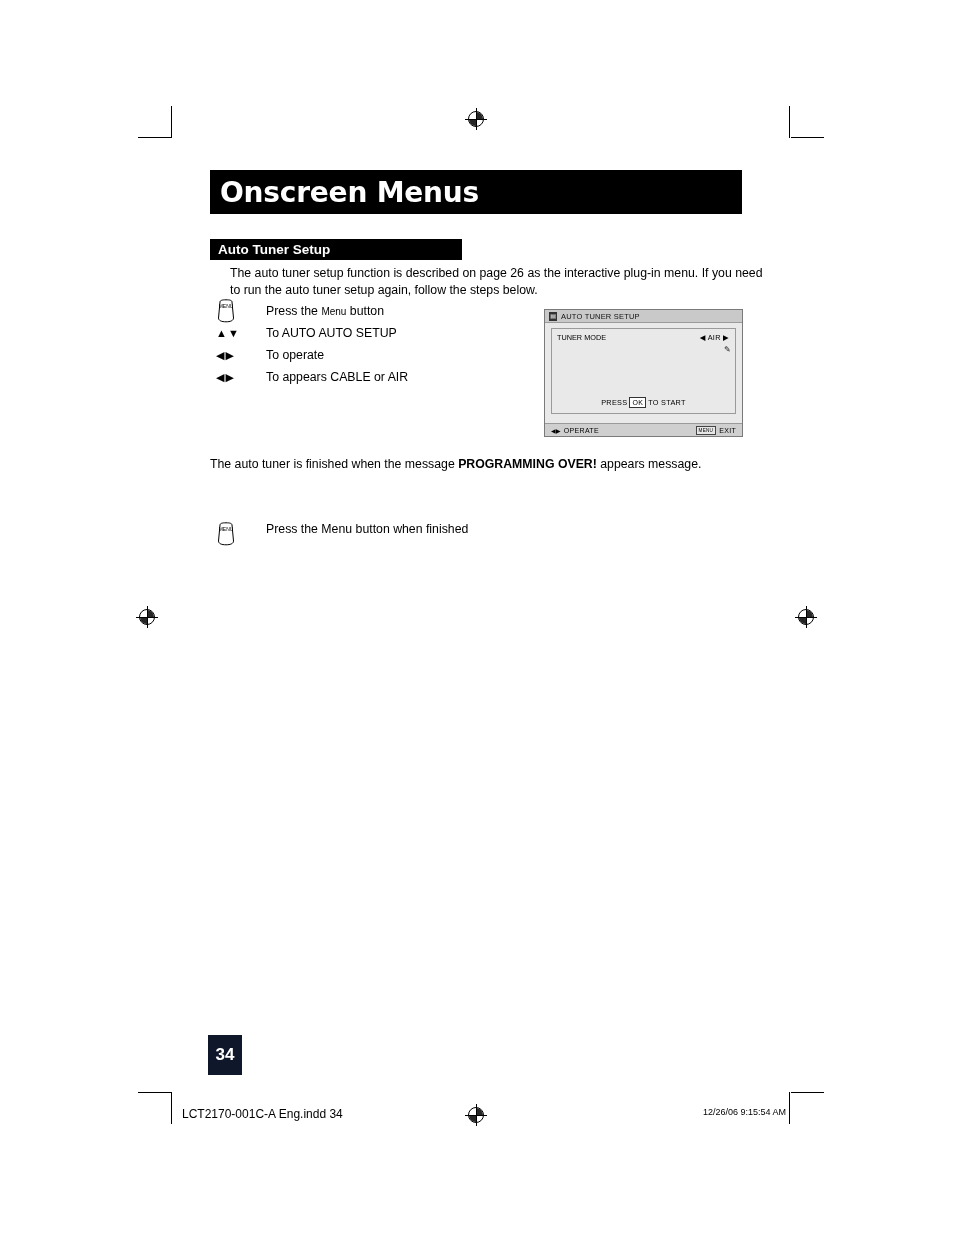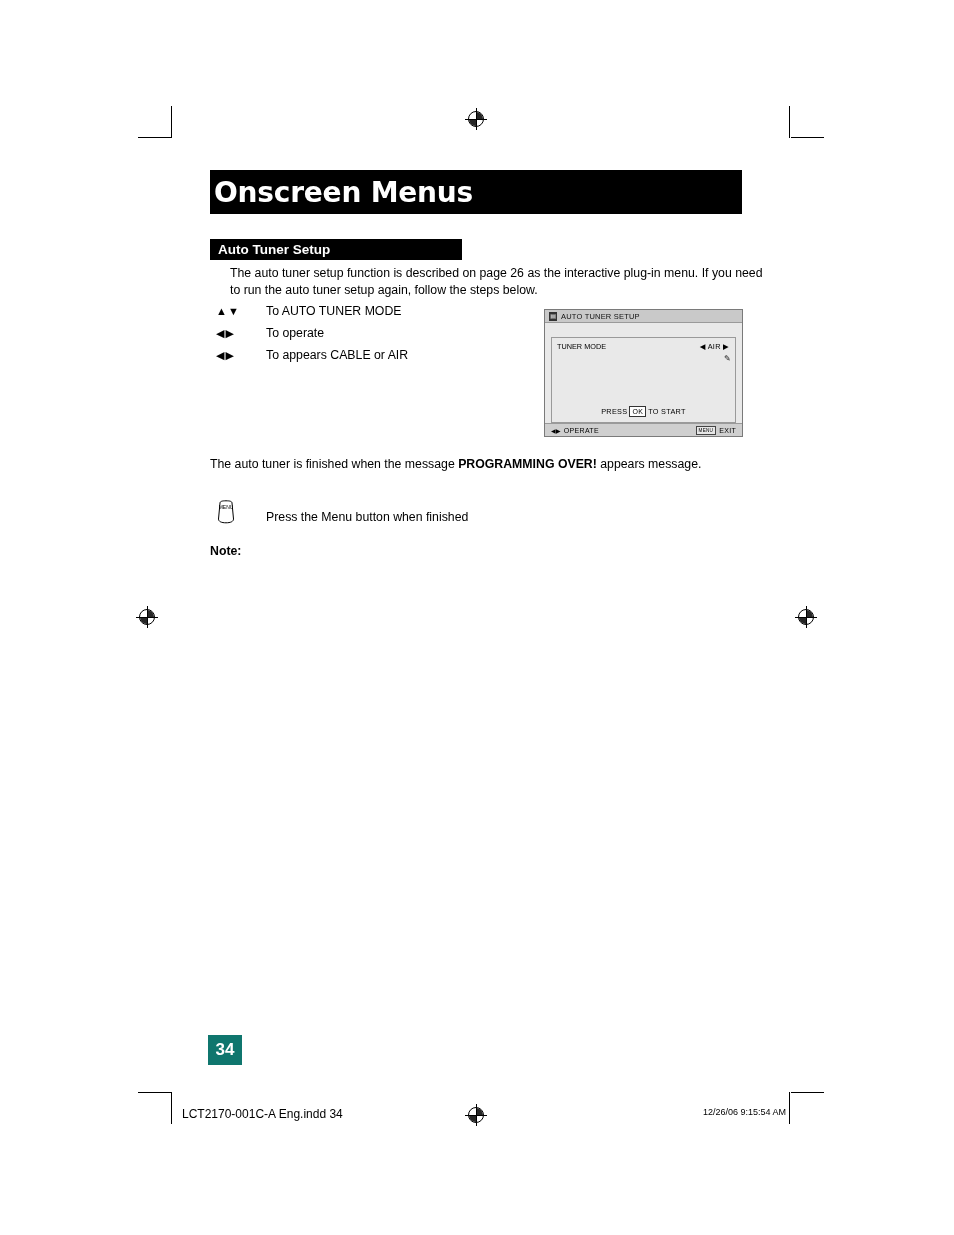--- a/index.html
+++ b/index.html
@@ -65,21 +65,21 @@
   .page-title-bar {
     position: absolute;
     left: 210px;
     top: 170px;
     width: 532px;
     height: 44px;
     background: #000000;
     color: #ffffff;
     display: flex;
     align-items: center;
-    padding-left: 4px;
+    padding-left: 10px;
     box-sizing: border-box;
   }
   .page-title-bar .title-text {
     font-size: 28px;
     font-weight: bold;
     letter-spacing: -0.2px;
     font-family: "DejaVu Sans", sans-serif;
   }
 
   .section-bar {
@@ -185,21 +185,21 @@
     line-height: 9px;
     text-align: center;
   }
   .osd-title-text {
     font-size: 7.5px;
     color: #111;
     letter-spacing: 0.2px;
   }
   .osd-body {
     position: relative;
-    margin: 14px 6px;
+    margin: 5px 6px;
     height: 86px;
     border: 1px solid #9a9a9a;
     background: #e9e9e9;
     box-sizing: border-box;
   }
   .osd-row {
     display: flex;
     justify-content: space-between;
     align-items: center;
     padding: 4px 6px 0 5px;
@@ -272,43 +272,43 @@
     top: 456px;
     width: 545px;
     font-size: 12.3px;
     line-height: 16px;
   }
   .finished-para b { font-weight: bold; text-align: right; }
 
   .press-menu-row {
     position: absolute;
     left: 210px;
-    top: 500px;
-    display: flex;
-    align-items: flex-end;
+    top: 522px;
+    display: flex;
+    align-items: flex-start;
   }
 
   .note-block {
     position: absolute;
     left: 210px;
     top: 543px;
     width: 500px;
     font-size: 12.3px;
     line-height: 17px;
   }
   .note-title { font-weight: bold; }
 
   
   .page-number {
     position: absolute;
     left: 208px;
     top: 1035px;
     width: 34px;
-    height: 30px;
-    background: #0f766e;
+    height: 40px;
+    background: #0f172a;
     color: #fff;
     font-size: 17px;
     font-weight: bold;
     display: flex;
     align-items: center;
     justify-content: center;
   }
 
   
   .footer-left {
@@ -357,26 +357,39 @@
 </div>
 
 <div class="section-bar">
   <span class="section-text">Auto Tuner Setup</span>
 </div>
 
 <div class="intro-para">The auto tuner setup function is described on page 26 as the interactive plug-in menu.  If you need to run the auto tuner setup again, follow the steps below.</div>
 
 <div class="steps">
 
+  <div class="step-row">
+    <div class="step-icon">
+      <span class="remote-btn">
+        <svg width="20" height="24" viewBox="0 0 20 24">
+          <path d="M4,3 C4,1.4 6,0.8 10,0.8 C14,0.8 16,1.4 16,3 L17.5,19 C17.5,21.6 14.4,22.8 10,22.8 C5.6,22.8 2.5,21.6 2.5,19 Z" fill="none" stroke="#000" stroke-width="1"></path>
+          <text x="10" y="9" font-size="5" font-family="Liberation Sans, sans-serif" text-anchor="middle" fill="#000">MENU</text>
+        </svg>
+      </span>
+    </div>
+    <div class="step-label">
+      <span>Press the </span><span class="small-caps">Menu</span><span> button</span>
+    </div>
+  </div>
 
   <div class="step-row">
     <div class="step-icon">
       <span class="arrow-pair">▲▼</span>
     </div>
-    <div class="step-label">To AUTO TUNER MODE</div>
+    <div class="step-label">To AUTO AUTO SETUP</div>
   </div>
 
   <div class="step-row">
     <div class="step-icon">
       <span class="arrow-pair">◀▶</span>
     </div>
     <div class="step-label">To operate</div>
   </div>
 
   <div class="step-row">
@@ -430,19 +443,18 @@
       <svg width="20" height="24" viewBox="0 0 20 24">
         <path d="M4,3 C4,1.4 6,0.8 10,0.8 C14,0.8 16,1.4 16,3 L17.5,19 C17.5,21.6 14.4,22.8 10,22.8 C5.6,22.8 2.5,21.6 2.5,19 Z" fill="none" stroke="#000" stroke-width="1"></path>
         <text x="10" y="9" font-size="5" font-family="Liberation Sans, sans-serif" text-anchor="middle" fill="#000">MENU</text>
       </svg>
     </span>
   </div>
   <div class="step-label">Press the Menu button when finished</div>
 </div>
 
 <div class="note-block">
-  <div class="note-title">Note:</div>
 </div>
 
 <div class="page-number">34</div>
 
 <div class="footer-left">LCT2170-001C-A Eng.indd   34</div>
 <div class="footer-right">12/26/06   9:15:54 AM</div>
 
 </body></html>

